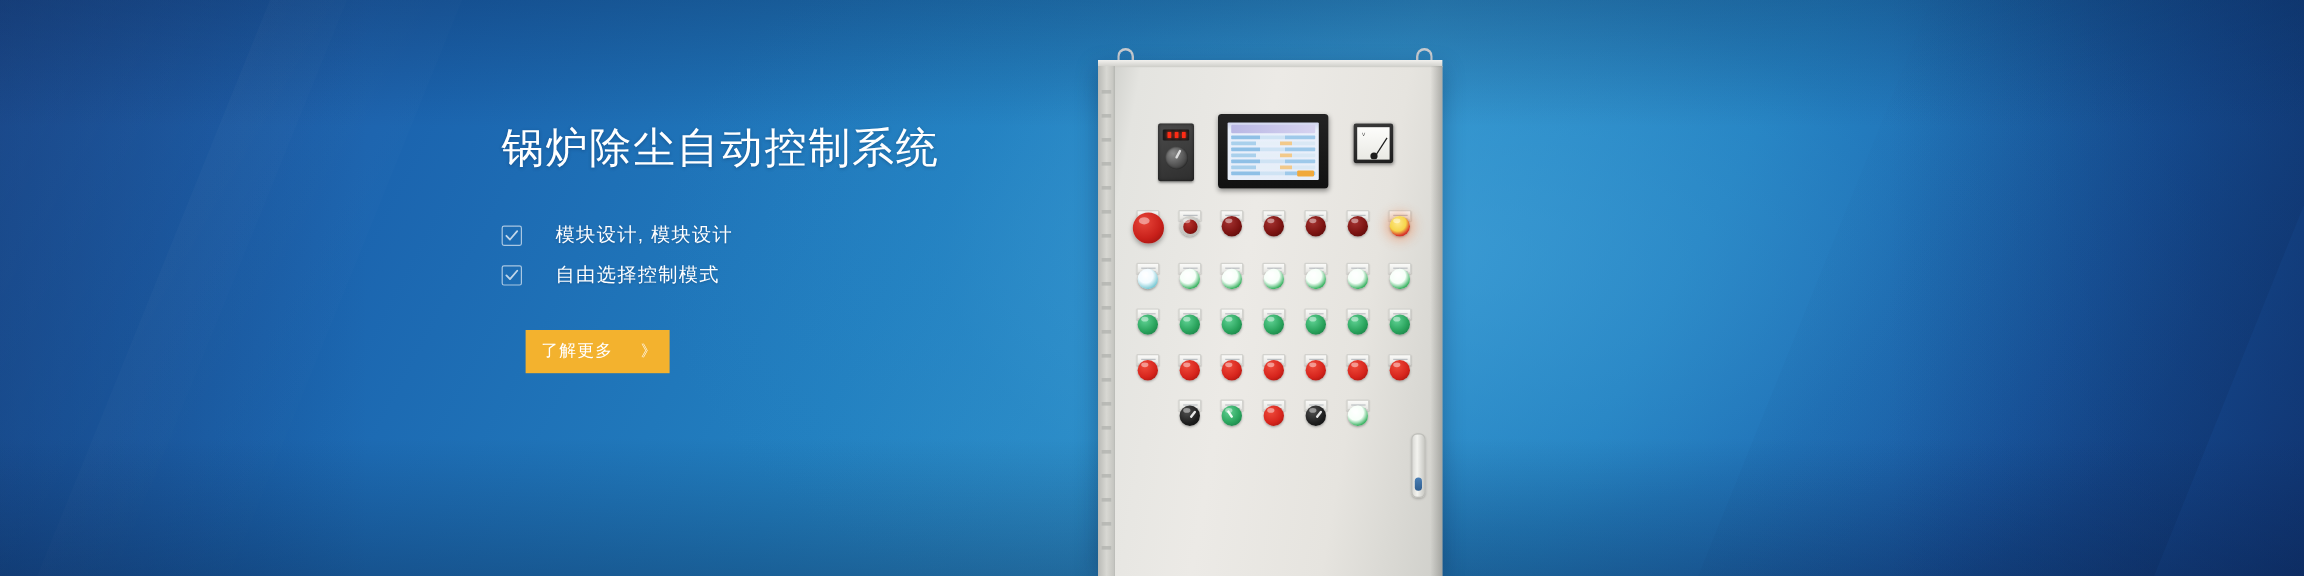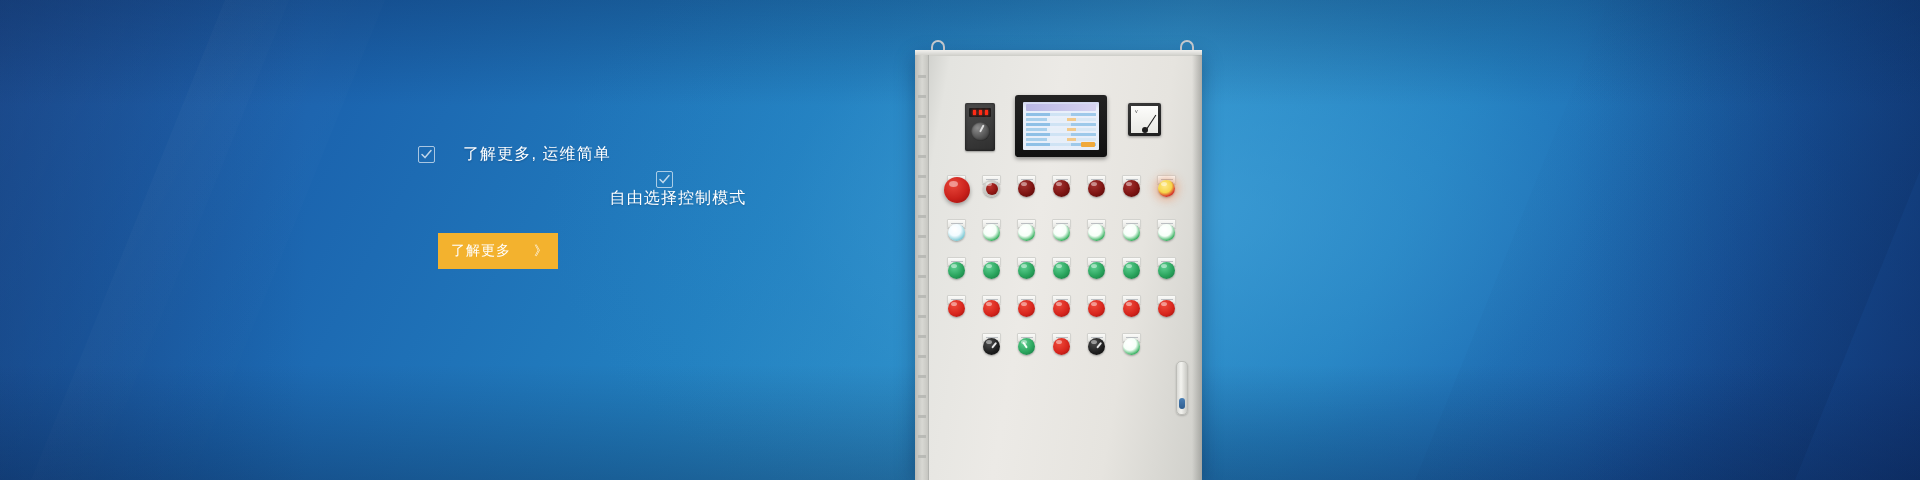--- a/index.html
+++ b/index.html
@@ -53,21 +53,21 @@
     white-space:nowrap;
   }
 
   .feature-list { margin-top:35px; }
   .feature {
     display:flex;
     align-items:center;
     height:33px;
     margin-bottom:0px;
   }
-  .feature + .feature { margin-top:0px;flex-direction:column; }
+  .feature + .feature { margin-top:0px; }
   .check-box {
     width:17px; height:17px;
     border:1.5px solid rgba(255,255,255,0.62);
     border-radius:2px;
     position:relative;
     flex:0 0 auto;
     margin-right:28px;
   }
   .check-box svg { position:absolute; left:1px; top:1px; }
   .feature-label {
@@ -337,30 +337,31 @@
 <body>
 
 <div class="banner">
 
   <div class="streak s1"></div>
   <div class="streak s2"></div>
   <div class="streak s3"></div>
 
   <div class="copy">
 
+    <h1 class="headline">锅炉除尘自动控制系统</h1>
 
     <ul class="feature-list" style="list-style:none;">
 
       <li class="feature">
         <span class="check-box">
           <svg width="13" height="13" viewBox="0 0 13 13" aria-hidden="true">
             <polyline points="2,6.5 5,9.6 11,2.6" fill="none" stroke="rgba(255,255,255,0.72)" stroke-width="1.5" stroke-linecap="round" stroke-linejoin="round"></polyline>
           </svg>
         </span>
-        <span class="feature-label">了解更多, 运维简单</span>
+        <span class="feature-label">模块设计, 模块设计</span>
       </li>
 
       <li class="feature">
         <span class="check-box">
           <svg width="13" height="13" viewBox="0 0 13 13" aria-hidden="true">
             <polyline points="2,6.5 5,9.6 11,2.6" fill="none" stroke="rgba(255,255,255,0.72)" stroke-width="1.5" stroke-linecap="round" stroke-linejoin="round"></polyline>
           </svg>
         </span>
         <span class="feature-label">自由选择控制模式</span>
       </li>

